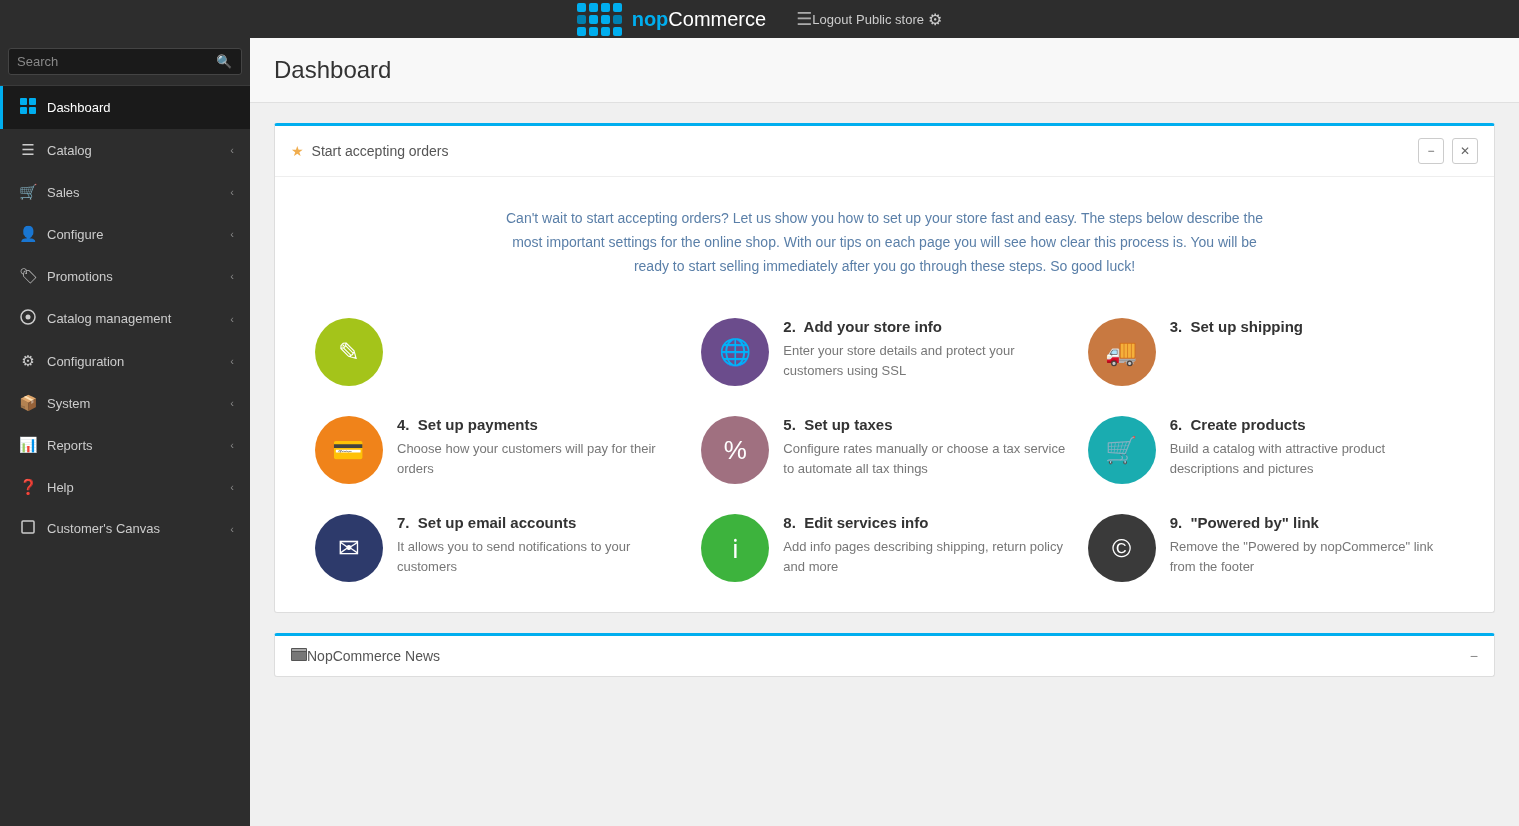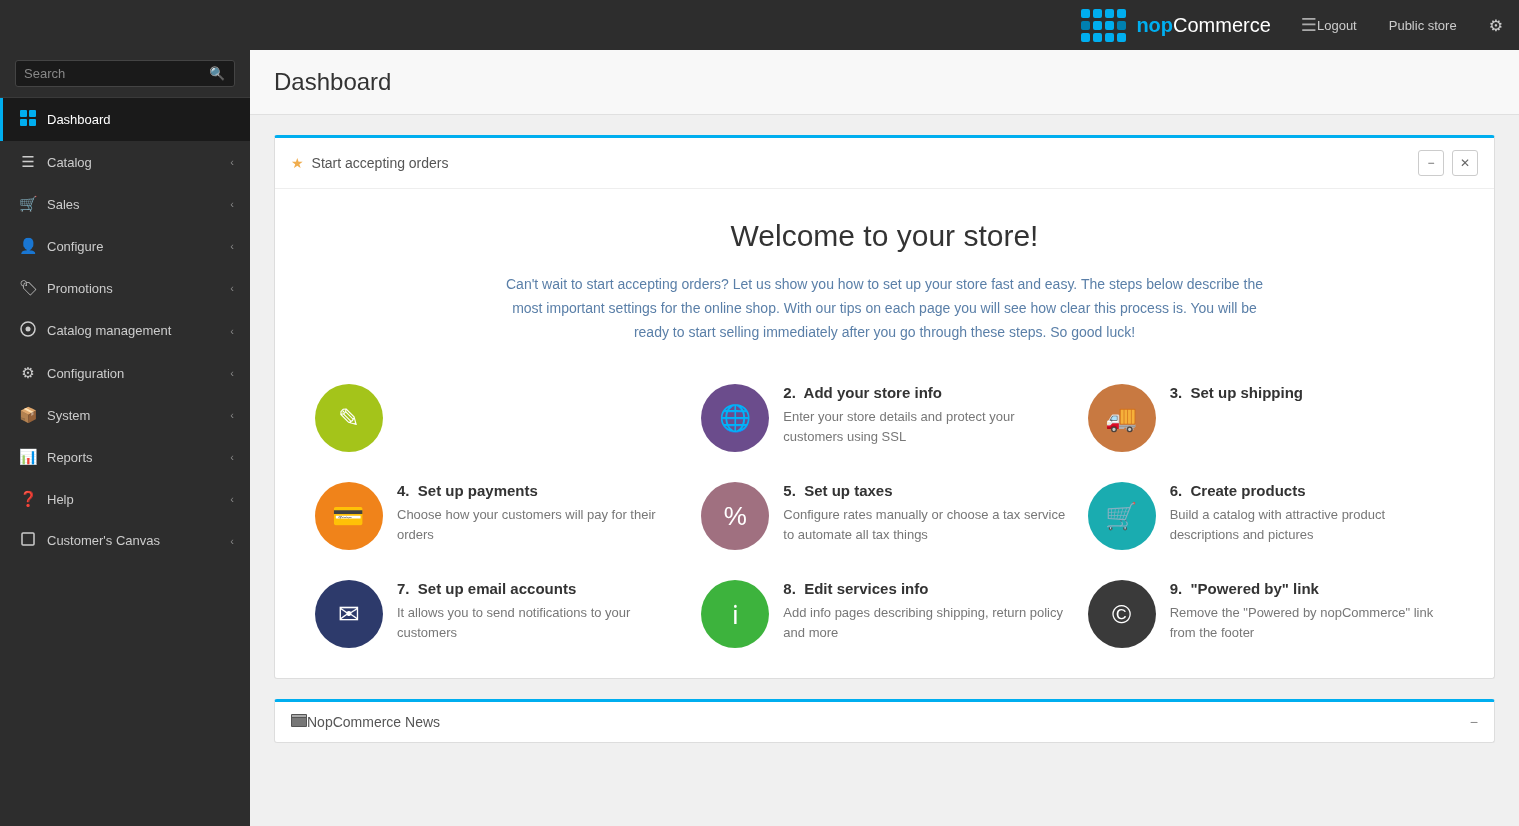--- a/index.html
+++ b/index.html
@@ -1,57 +1,57 @@
 <!DOCTYPE html>
 <html><head>
   <meta charset="utf-8">
   <style>
     * { margin: 0; padding: 0; box-sizing: border-box; }
     body { font-family: 'Segoe UI', Arial, sans-serif; font-size: 14px; background: #f0f0f0; display: flex; flex-direction: column; height: 826px; overflow: hidden; }
 
     
     .topbar {
       background: #2d2d2d;
-      height: 50px;
+      height: 38px;
       display: flex;
       align-items: center;
-      justify-content: flex-end;
+      justify-content: center;
       padding: 0 16px;
       flex-shrink: 0;
     }
     .topbar-left { display: flex; align-items: center; gap: 10px; }
     .logo-dots {
       display: grid;
       grid-template-columns: repeat(4, 9px);
       gap: 3px;
     }
     .logo-dot {
       width: 9px; height: 9px; border-radius: 2px;
     }
     .logo-text { color: white; font-size: 20px; font-weight: 300; }
     .logo-text span { color: #00aeef; font-weight: 600; }
     .topbar-hamburger { color: #aaa; font-size: 18px; cursor: pointer; margin-left: 20px; }
-    .topbar-right { display: flex; align-items: center; gap: 32px; }
+    .topbar-right { display: flex; align-items: center; gap: 4px; }
     .topbar-link { color: #ccc; font-size: 13px; cursor: pointer; text-decoration: none; }
     .topbar-gear { color: #ccc; font-size: 16px; cursor: pointer; }
 
     
     .main-layout { display: flex; flex: 1; overflow: hidden; }
 
     
     .sidebar {
       width: 250px;
       background: #2d2d2d;
       flex-shrink: 0;
       display: flex;
       flex-direction: column;
       overflow-y: auto;
     }
     .sidebar-search {
-      padding: 10px 15px;
+      padding: 10px 8px;
       border-bottom: 1px solid #3a3a3a;
     }
     .sidebar-search-inner {
       display: flex;
       align-items: center;
       background: #1a1a1a;
       border: 1px solid #444;
       border-radius: 3px;
       padding: 5px 8px;
     }
@@ -349,21 +349,20 @@
           <div class="card-header-left">
             <span class="card-header-star">★</span>
             <span>Start accepting orders</span>
           </div>
           <div class="card-header-actions">
             <button class="card-header-btn">−</button>
             <button class="card-header-btn">✕</button>
           </div>
         </div>
         <div class="card-body">
-          <h2 class="welcome-title">Welcome to your store!</h2>
           <p class="welcome-desc">Can't wait to start accepting orders? Let us show you how to set up your store fast and easy. The steps below describe the most important settings for the online shop. With our tips on each page you will see how clear this process is. You will be ready to start selling immediately after you go through these steps. So good luck!</p>
           <div class="steps-grid" id="steps-grid">
               <div class="step-item">
       <div class="step-icon color-yellow-green">
         <span style="font-size:26px;">✎</span>
       </div>
     </div>
               <div class="step-item">
       <div class="step-icon color-purple">
         <span style="font-size:26px;">🌐</span>

